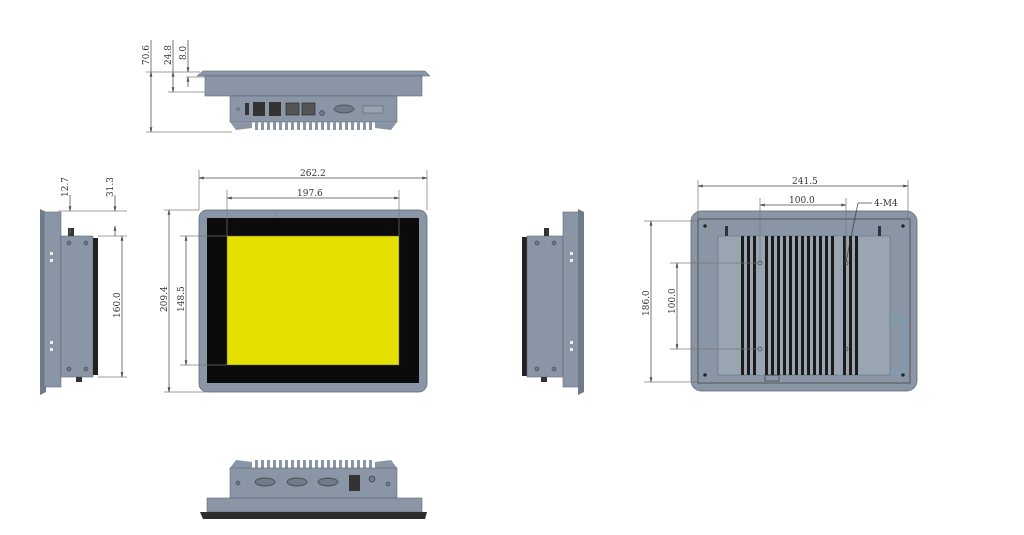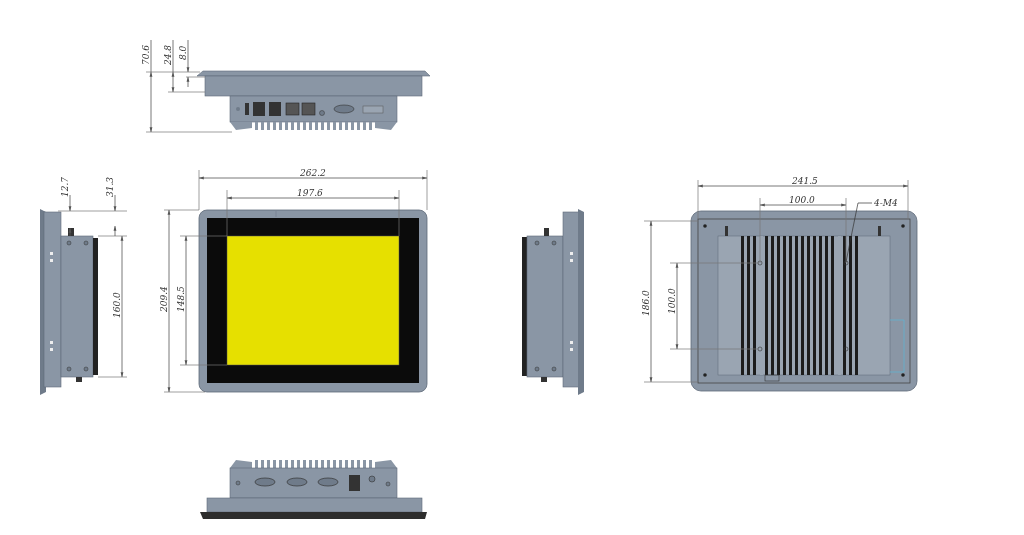--- a/index.html
+++ b/index.html
@@ -1,17 +1,17 @@
 <!DOCTYPE html>
 <html><head>
   <meta charset="utf-8">
   <style>
     html, body { margin: 0; padding: 0; background: #ffffff; }
     body { width: 1024px; height: 535px; position: relative; overflow: hidden; font-family: "DejaVu Serif", serif; }
-    #canvas { position: absolute; left: 0; top: 0; width: 1024px; height: 535px; font-style: italic; }
+    #canvas { position: absolute; left: 0; top: 0; width: 1024px; height: 535px; }
     svg text { font-family: "DejaVu Serif", serif; font-size: 9px; fill: #333333; }
     .dim { stroke: #555555; stroke-width: 0.8; fill: none; }
     .ext { stroke: #777777; stroke-width: 0.7; fill: none; }
   </style>
 </head>
 <body>
 
 <div id="canvas">
 <svg width="1024" height="535" viewBox="0 0 1024 535" xmlns="http://www.w3.org/2000/svg">
   <defs>

